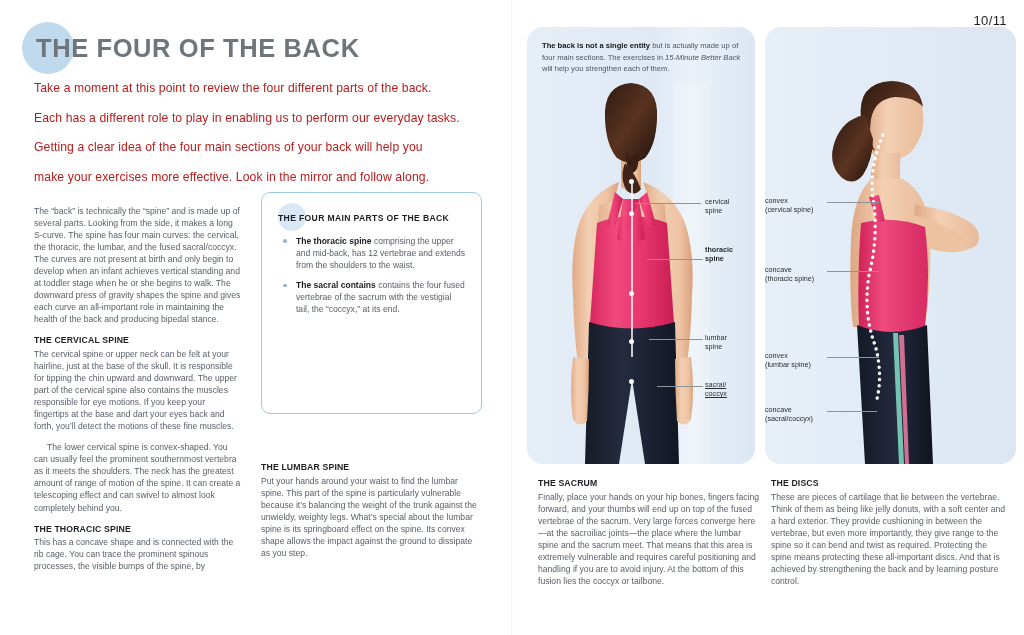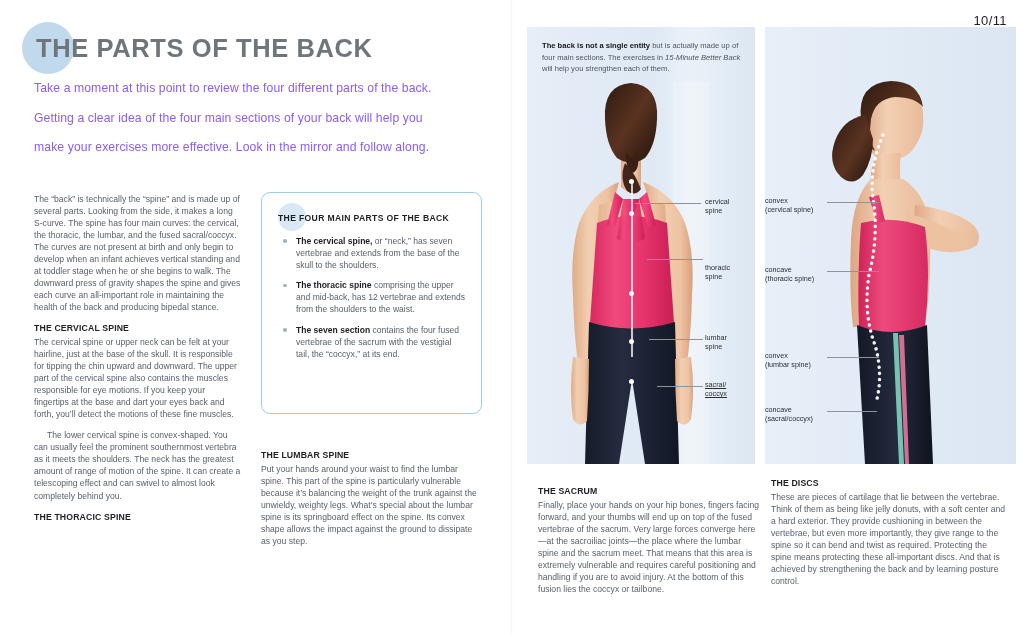--- a/index.html
+++ b/index.html
@@ -22,26 +22,26 @@
   }
   .page-title {
     position: relative; z-index: 2;
     margin-left: 14px; line-height: 52px;
     font-size: 25.5px; font-weight: bold; letter-spacing: .6px;
     color: #6e757b; white-space: nowrap;
   }
 
   .intro { position: absolute; left: 34px; top: 74px; width: 470px; }
   .intro p {
-    font-size: 12.2px; color: #8b5cf6; line-height: 29.5px;
+    font-size: 12.2px; color: #b91c1c; line-height: 29.5px;
     letter-spacing: .1px;
   }
 
   
-  .col { position: absolute; font-size: 8.6px; color: #59606a; line-height: 12.05px; }
+  .col { position: absolute; font-size: 8.6px; color: #59606a; line-height: 12.05px; margin-top: 12px; }
   .col p { margin: 0 0 9px 0; }
   .col p.ind { text-indent: 13px; }
   .col h3 {
     font-size: 8.7px; font-weight: bold; color: #1d1f22;
     letter-spacing: .15px; margin: 0 0 1px 0; line-height: 12.5px;
   }
   .col h3.sp { margin-top: 6px; }
 
   .col-a { left: 34px; top: 193px; width: 208px; }
   .col-b { left: 261px; top: 443px; width: 222px; }
@@ -77,20 +77,21 @@
 
   .folio {
     position: absolute; right: 17px; top: 13px;
     font-size: 13px; color: #1d1f22; letter-spacing: .4px;
   }
 
   .photo-panel {
     position: absolute; top: 27px; height: 437px;
     background: linear-gradient(170deg,#eef4fa 0%, #e3ecf6 45%, #dde8f3 100%);
     overflow: hidden;
+    border-radius: 16px;
   }
   .panel-left  { left: 8px;  width: 228px; }
   .panel-right { left: 246px; width: 251px; }
 
   .caption {
     position: absolute; top: 13px; left: 15px; right: 12px;
     font-size: 7.6px; line-height: 11.5px; color: #4e555e; z-index: 9;
   }
   .caption b { color: #15181b; font-weight: bold; }
   .caption i { font-style: italic; }
@@ -113,68 +114,67 @@
 
   
   .rcol {
     position: absolute; top: 477px; font-size: 8.6px; color: #59606a;
     line-height: 12.05px;
   }
   .rcol h3 {
     font-size: 8.7px; font-weight: bold; color: #1d1f22;
     letter-spacing: .15px; margin-bottom: 1px; line-height: 12.5px;
   }
-  .rcol-left  { left: 19px;  width: 225px; margin-top: 8px; }
+  .rcol-left  { left: 19px;  width: 225px; }
   .rcol-right { left: 252px; width: 236px; }
 
   .gutter {
     position: absolute; left: 511px; top: 0; width: 2px; height: 635px;
     background: linear-gradient(to right, rgba(0,0,0,.055), rgba(0,0,0,0));
   }
 </style>
 </head>
 <body>
 
 <div class="spread">
 
   <div class="left-page">
 
     <div class="title-wrap">
       <div class="title-circle"></div>
-      <div class="page-title">THE PARTS OF THE BACK</div>
+      <div class="page-title">THE FOUR OF THE BACK</div>
     </div>
 
     <div class="intro">
       <p>Take a moment at this point to review the four different parts of the back.</p>
+      <p>Each has a different role to play in enabling us to perform our everyday tasks.</p>
       <p>Getting a clear idea of the four main sections of your back will help you</p>
       <p>make your exercises more effective. Look in the mirror and follow along.</p>
     </div>
 
     <div class="col col-a">
       <p>The “back” is technically the “spine” and is made up of several parts. Looking from the side, it makes a long S-curve. The spine has four main curves: the cervical, the thoracic, the lumbar, and the fused sacral/coccyx. The curves are not present at birth and only begin to develop when an infant achieves vertical standing and at toddler stage when he or she begins to walk. The downward press of gravity shapes the spine and gives each curve an all-important role in maintaining the health of the back and producing bipedal stance.</p>
       <h3>THE CERVICAL SPINE</h3>
       <p>The cervical spine or upper neck can be felt at your hairline, just at the base of the skull. It is responsible for tipping the chin upward and downward. The upper part of the cervical spine also contains the muscles responsible for eye motions. If you keep your fingertips at the base and dart your eyes back and forth, you’ll detect the motions of these fine muscles.</p>
       <p class="ind">The lower cervical spine is convex-shaped. You can usually feel the prominent southernmost vertebra as it meets the shoulders. The neck has the greatest amount of range of motion of the spine. It can create a telescoping effect and can swivel to almost look completely behind you.</p>
       <h3 class="sp">THE THORACIC SPINE</h3>
+      <p>This has a concave shape and is connected with the rib cage. You can trace the prominent spinous processes, the visible bumps of the spine, by</p>
     </div>
 
     <div class="box">
       <div class="box-head-wrap">
         <div class="box-circle"></div>
         <div class="box-title">THE FOUR MAIN PARTS OF THE BACK</div>
       </div>
       <ul>
         <li>
-          <b>The cervical spine,</b><span> or “neck,” has seven vertebrae and extends from the base of the skull to the shoulders.</span>
-        </li>
-        <li>
           <b>The thoracic spine</b><span> comprising the upper and mid-back, has 12 vertebrae and extends from the shoulders to the waist.</span>
         </li>
         <li>
-          <b>The seven section</b><span> contains the four fused vertebrae of the sacrum with the vestigial tail, the “coccyx,” at its end.</span>
+          <b>The sacral contains</b><span> contains the four fused vertebrae of the sacrum with the vestigial tail, the “coccyx,” at its end.</span>
         </li>
       </ul>
     </div>
 
     <div class="col col-b">
       <h3 class="sp">THE LUMBAR SPINE</h3>
       <p>Put your hands around your waist to find the lumbar spine. This part of the spine is particularly vulnerable because it’s balancing the weight of the trunk against the unwieldy, weighty legs. What’s special about the lumbar spine is its springboard effect on the spine. Its convex shape allows the impact against the ground to dissipate as you step.</p>
     </div>
   </div>
 
@@ -258,21 +258,21 @@
 
       <div class="lead" style="left:108px; top:176px; width:66px;"></div>
       <div class="lead" style="left:120px; top:232px; width:56px;"></div>
       <div class="lead" style="left:122px; top:312px; width:54px;"></div>
       <div class="lead" style="left:130px; top:359px; width:46px;"></div>
 
       <div class="anno" style="left:178px; top:170px;">
         <div>cervical</div>
         <div>spine</div>
       </div>
-      <div class="anno" style="left:178px; top:236px;">
+      <div class="anno" style="left:178px; top:218px;font-weight:bold;">
         <div>thoracic</div>
         <div>spine</div>
       </div>
       <div class="anno" style="left:178px; top:306px;">
         <div>lumbar</div>
         <div>spine</div>
       </div>
       <div class="anno" style="left:178px; top:353px;text-decoration:underline;">
         <div>sacral/</div>
         <div>coccyx</div>

